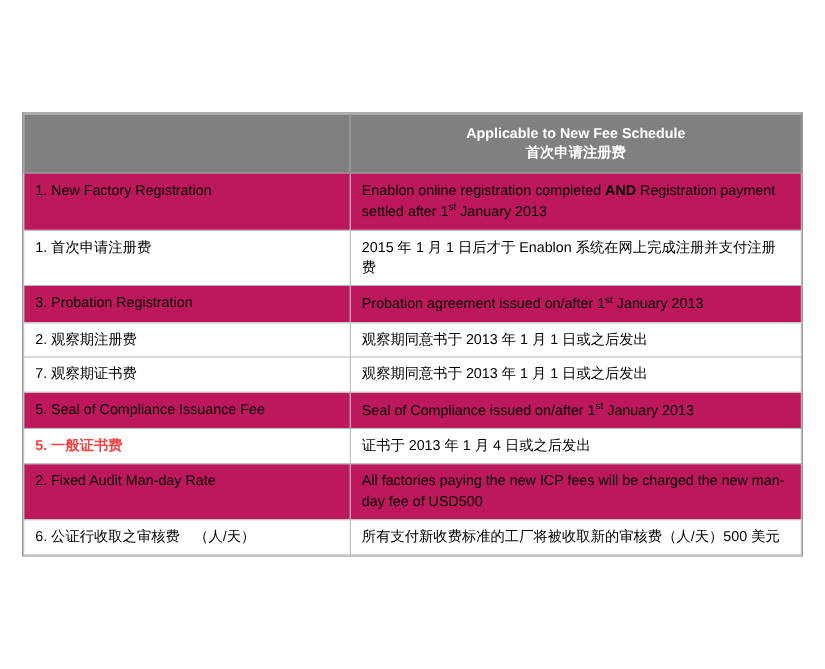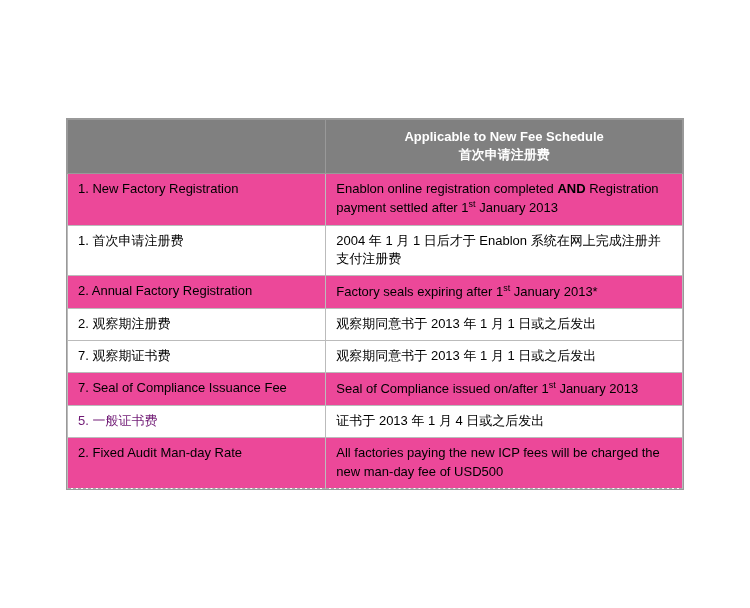--- a/index.html
+++ b/index.html
@@ -11,21 +11,21 @@
       background: #fff;
       font-family: Arial, "Microsoft YaHei", sans-serif;
       font-size: 13px;
       display: flex;
       justify-content: center;
       align-items: center;
       min-height: 608px;
       padding: 20px;
     }
     .table-container {
-      width: 618px;
+      width: 710px;
       border: 1px solid #999;
       border-collapse: collapse;
     }
     table {
       width: 100%;
       border-collapse: collapse;
     }
     thead tr th {
       background-color: #808080;
       color: #fff;
@@ -53,29 +53,30 @@
     tbody tr td.cell-en {
       color: #000;
       font-size: 13px;
     }
     tbody tr td.cell-zh {
       color: #000;
       font-size: 13px;
       margin-left: 40px;
     }
     .row-en td {
-      background-color: #ec4899;
+      background-color: #be185d;
       border-bottom: 1px dashed #aaa;
     }
     .row-zh td {
       background-color: #fff;
       border-bottom: 1px solid #bbb;
     }
     .label-orange {
-      color: #701a75;
+      color: #ef4444;
+      font-weight: bold;
     }
     sup {
       font-size: 9px;
       text-align: right;
     }
   </style>
 </head>
 <body>
 
 <div class="table-container">
@@ -89,41 +90,45 @@
         </th>
       </tr>
     </thead>
     <tbody id="table-body">
     <tr class="row-en">
           <td class="cell-en">1. New Factory Registration</td>
           <td class="cell-en">Enablon online registration completed <strong>AND</strong> Registration payment settled after 1<sup>st</sup> January 2013</td>
         </tr>
         <tr class="row-zh">
           <td class="cell-zh">1. 首次申请注册费</td>
-          <td class="cell-zh">2004 年 1 月 1 日后才于 Enablon 系统在网上完成注册并支付注册费</td>
+          <td class="cell-zh">2015 年 1 月 1 日后才于 Enablon 系统在网上完成注册并支付注册费</td>
         </tr>
         <tr class="row-en">
-          <td class="cell-en">2. Annual Factory Registration</td>
-          <td class="cell-en">Factory seals expiring after 1<sup>st</sup> January 2013*</td>
+          <td class="cell-en">3. Probation Registration</td>
+          <td class="cell-en">Probation agreement issued on/after 1<sup>st</sup> January 2013</td>
         </tr>
         <tr class="row-zh">
           <td class="cell-zh">2. 观察期注册费</td>
           <td class="cell-zh">观察期同意书于 2013 年 1 月 1 日或之后发出</td>
         </tr>
         <tr class="row-zh">
           <td class="cell-zh">7. 观察期证书费</td>
           <td class="cell-zh">观察期同意书于 2013 年 1 月 1 日或之后发出</td>
         </tr>
         <tr class="row-en">
-          <td class="cell-en">7. Seal of Compliance Issuance Fee</td>
+          <td class="cell-en">5. Seal of Compliance Issuance Fee</td>
           <td class="cell-en">Seal of Compliance issued on/after 1<sup>st</sup> January 2013</td>
         </tr>
         <tr class="row-zh">
           <td class="cell-zh"><span class="label-orange">5. 一般证书费</span></td>
           <td class="cell-zh">证书于 2013 年 1 月 4 日或之后发出</td>
         </tr>
         <tr class="row-en">
           <td class="cell-en">2. Fixed Audit Man-day Rate</td>
           <td class="cell-en">All factories paying the new ICP fees will be charged the new man-day fee of USD500</td>
         </tr>
+        <tr class="row-zh">
+          <td class="cell-zh">6. 公证行收取之审核费　（人/天）</td>
+          <td class="cell-zh">所有支付新收费标准的工厂将被收取新的审核费（人/天）500 美元</td>
+        </tr>
       </tbody>
   </table>
 </div>
 
 </body></html>

